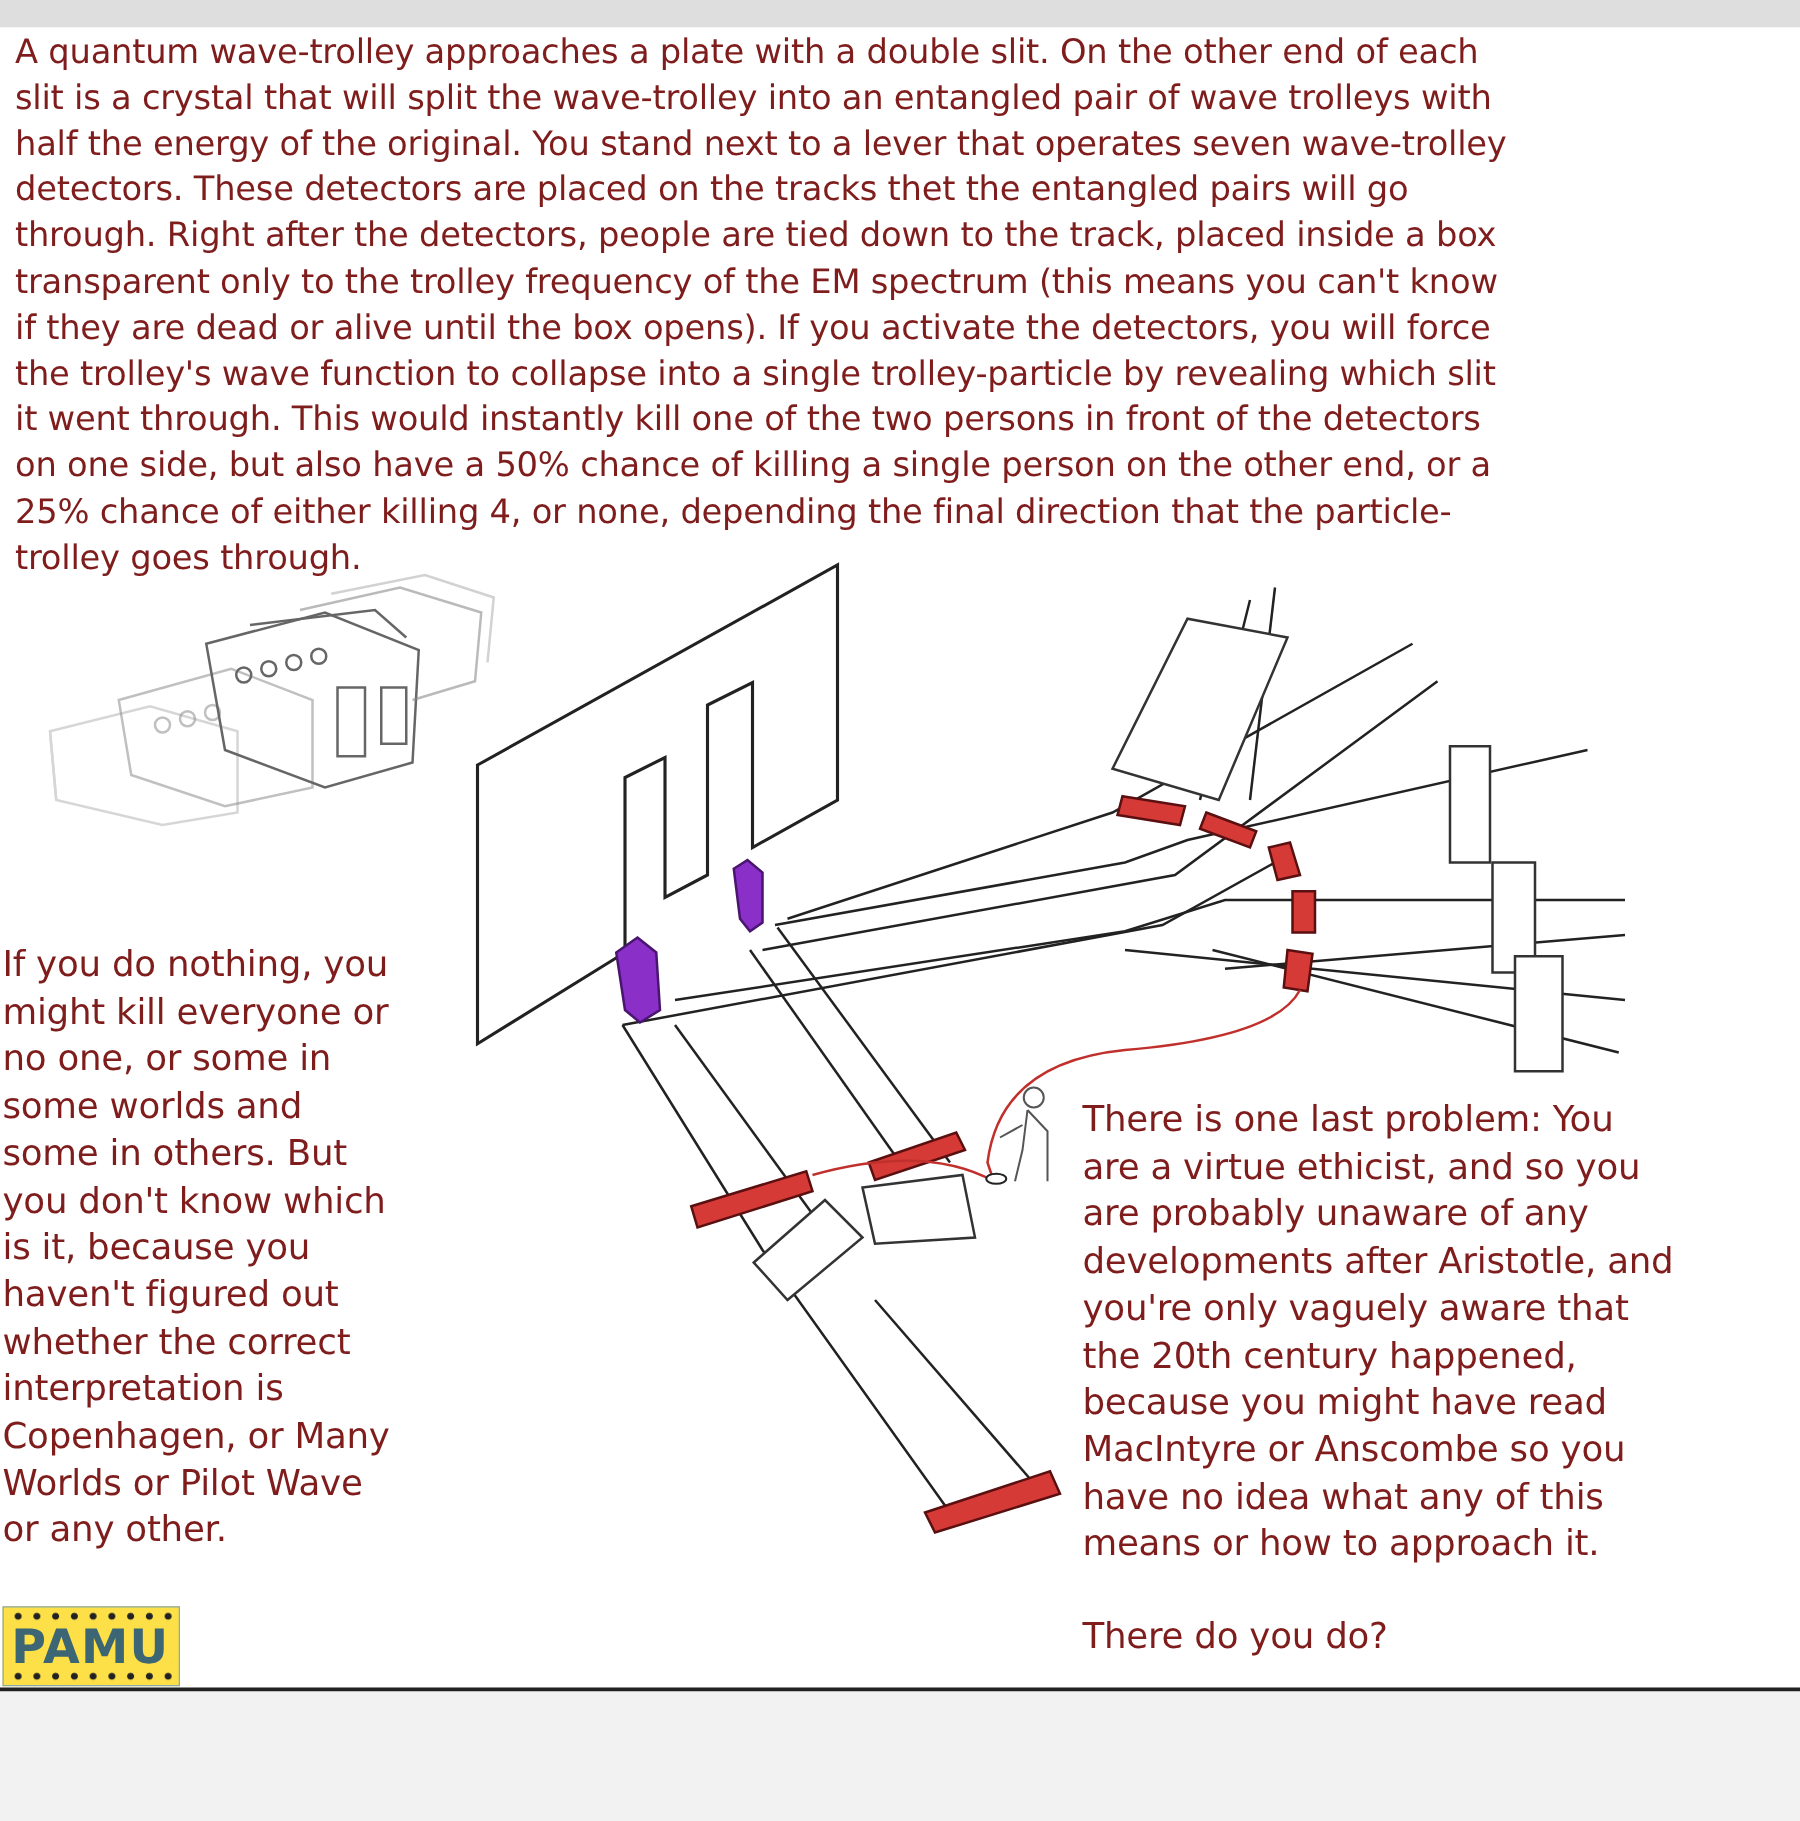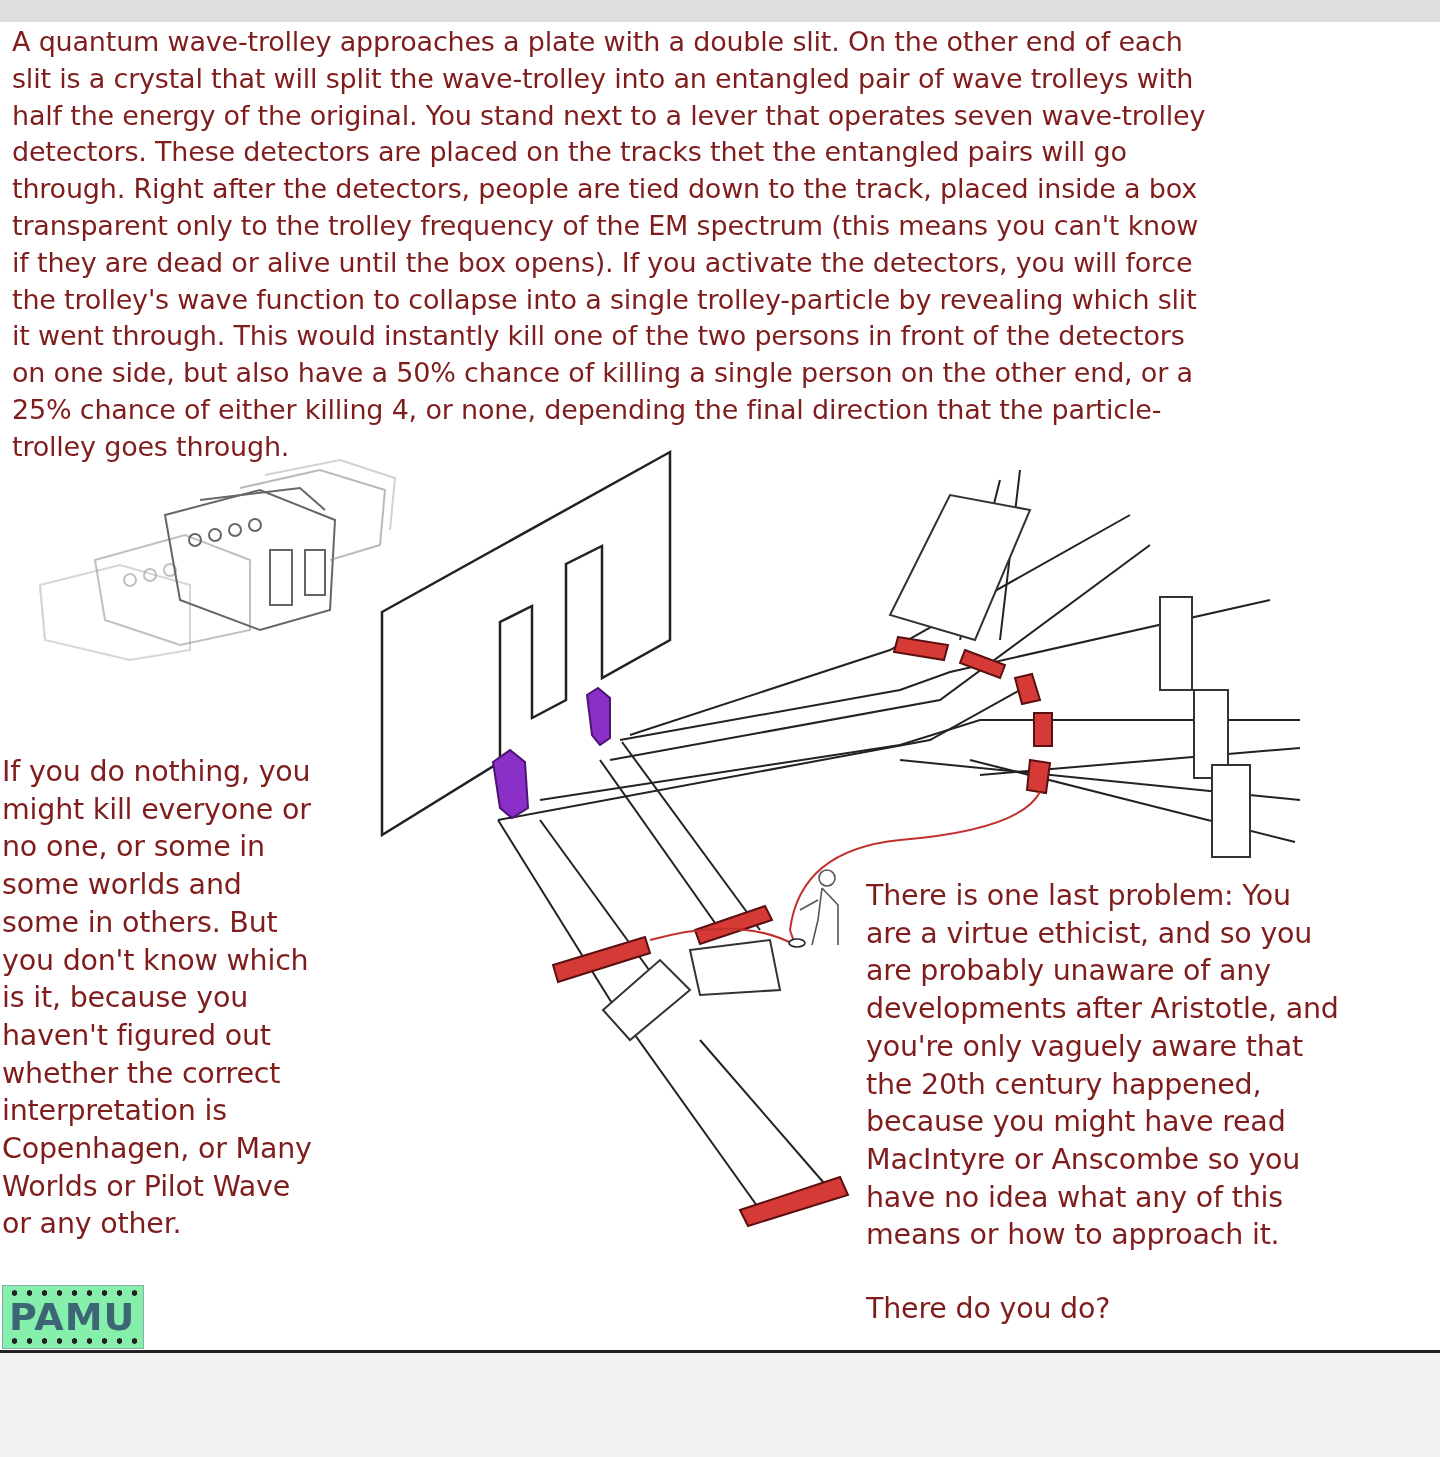--- a/index.html
+++ b/index.html
@@ -11,21 +11,21 @@
   }
   #topbar { position: absolute; left: 0; top: 0; width: 1440px; height: 22px; background: #dedede; }
   #panel { position: absolute; left: 0; top: 22px; width: 1440px; height: 1328px; background: #ffffff; }
   #bottom-rule { position: absolute; left: 0; top: 1350px; width: 1440px; height: 3px; background: #222; }
   .txt { position: absolute; color: #7f1d1d; font-size: 27px; line-height: 36.8px; letter-spacing: -0.2px; white-space: pre-line; }
   #intro { left: 12px; top: 24px; width: 1420px; }
   #left-note { left: 2px; top: 753px; width: 370px; font-size: 28.5px; line-height: 37.7px; }
   #right-note { left: 866px; top: 877px; width: 570px; font-size: 28.5px; line-height: 37.7px; }
   #question { left: 866px; top: 1291px; font-size: 28.5px; }
   #diagram { position: absolute; left: 0; top: 440px; width: 1440px; height: 880px; }
-  #logo { position: absolute; left: 2px; top: 1285px; width: 140px; height: 62px; background: #86efac; border: 1px solid #8aa; }
+  #logo { position: absolute; left: 2px; top: 1285px; width: 140px; height: 62px; background: #fde047; border: 1px solid #8aa; }
   #logo .dots { position: absolute; left: 4px; right: 4px; height: 8px;
     background-image: radial-gradient(circle, #222 2.5px, transparent 3px); background-size: 15px 8px; }
   #logo .dots.top { top: 3px; } #logo .dots.bot { bottom: 3px; }
   #logo span { position: absolute; left: 6px; top: 9px; font-family: "DejaVu Sans", sans-serif; font-weight: bold; font-size: 38px; color: #3d6674; letter-spacing: 1px; }
 </style>
 </head>
 <body>
 
 <div id="topbar"></div>
 <div id="panel"></div>

